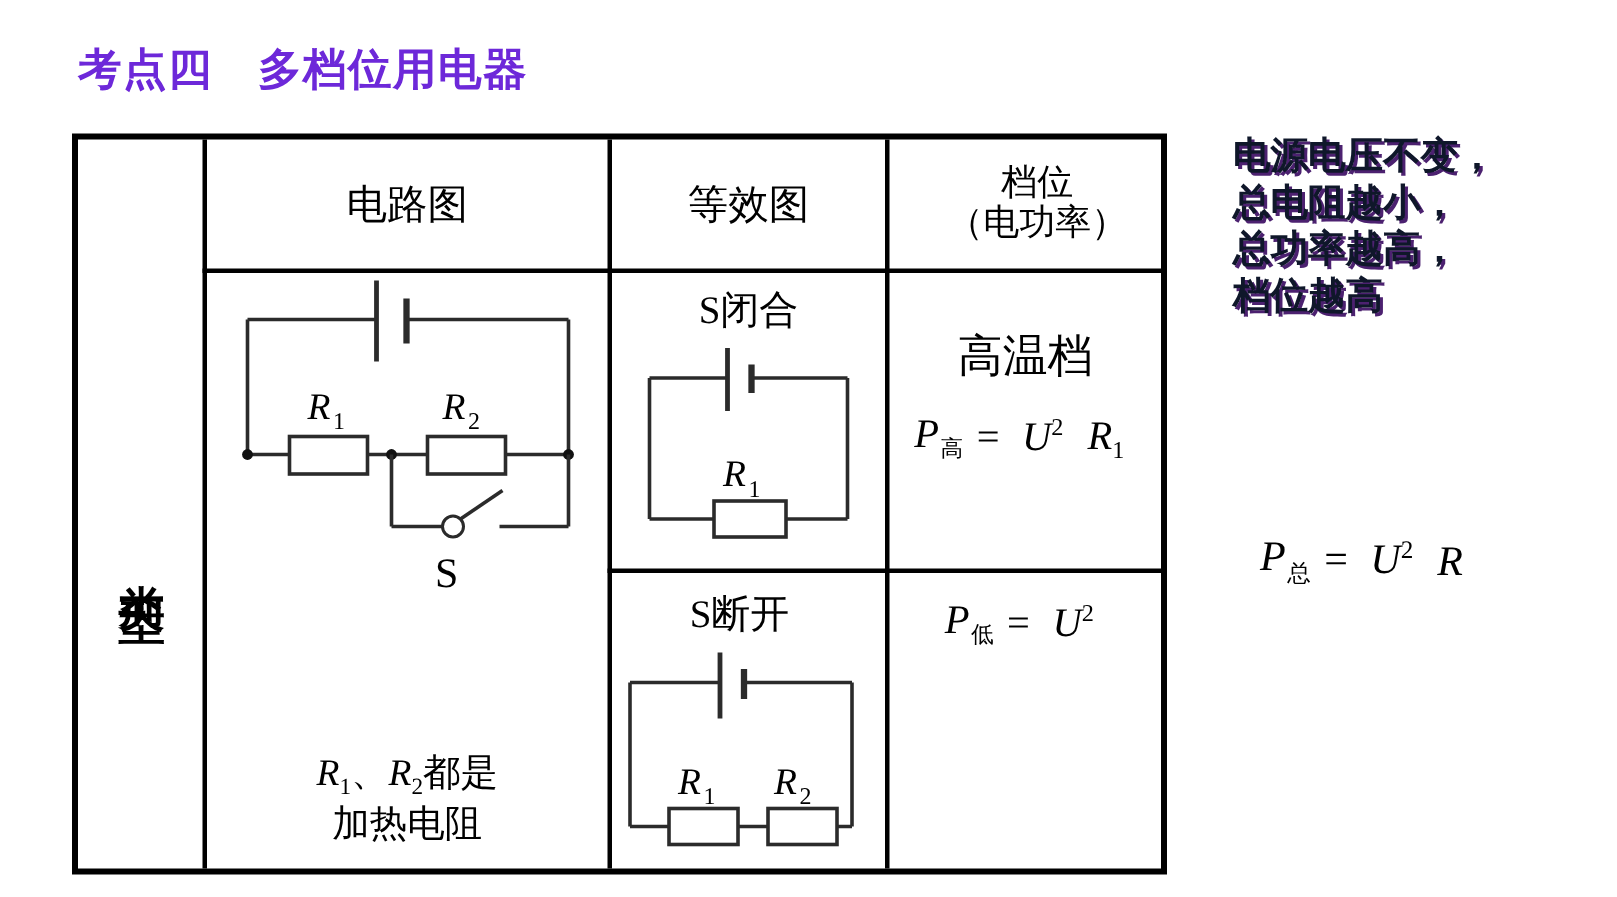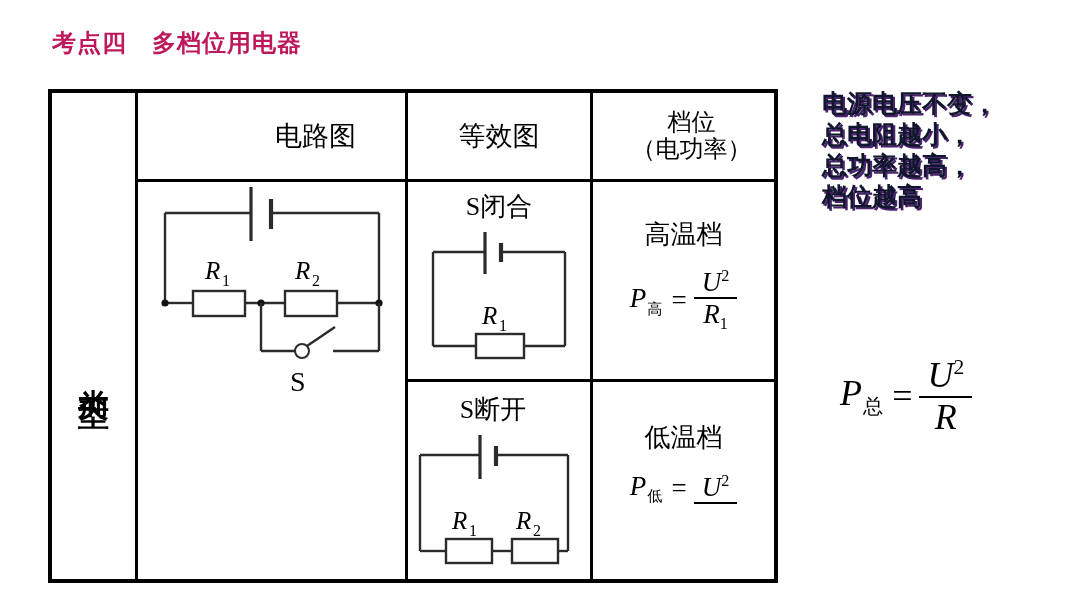--- a/index.html
+++ b/index.html
@@ -16,24 +16,24 @@
     color: #000000;
   }
 
   
   .page-title {
     position: absolute;
     left: 52px;
     top: 27px;
     font-family: Liberation Serif, serif;
     font-weight: bold;
-    font-size: 24px;
+    font-size: 29px;
     letter-spacing: 1px;
     white-space: pre;
-    color: #be185d;
+    color: #6d28d9;
   }
 
   
   .tbl {
     position: absolute;
     left: 48px;
     top: 89px;
     width: 730px;
     height: 494px;
     box-sizing: border-box;
@@ -67,21 +67,21 @@
     top: 0;
     height: 86px;
     display: flex;
     align-items: center;
     justify-content: center;
     text-align: center;
     font-size: 27px;
     line-height: 1.12;
     font-family: "Liberation Serif", "DejaVu Serif", serif;
   }
-  .hdr-circuit { left: 86px;  width: 267px; padding-left: 44px; }
+  .hdr-circuit { left: 86px;  width: 267px; }
   .hdr-equiv   { left: 356px; width: 182px; }
   .hdr-gear    { left: 541px; width: 197px; font-size: 24px; }
 
   
   .type-label {
     position: absolute;
     left: 0;
     top: 86px;
     width: 83px;
     bottom: 0;
@@ -109,21 +109,21 @@
   .cell-eq-bot  { left: 356px; top: 289px; width: 170px; bottom: 0; }
   .cell-p-top   { left: 541px; top: 86px;  width: 181px; height: 200px; }
   .cell-p-bot   { left: 541px; top: 289px; width: 181px; bottom: 0; }
 
   .cell-title {
     text-align: center;
     font-size: 26px;
     margin-top: 10px;
     font-family: "Liberation Serif", "DejaVu Serif", serif;
   }
-  .cell-title.cn-gear { font-size: 26px; margin-top: 38px; }
+  .cell-title.cn-gear { font-size: 30px; margin-top: 38px; }
 
   
   svg.circuit { display: block; margin: 0 auto; }
   svg.circuit line, svg.circuit rect, svg.circuit circle, svg.circuit path {
     stroke: #2b2b2b;
     fill: none;
     stroke-width: 2.4;
   }
   svg.circuit rect.res { fill: #ffffff; }
   svg.circuit circle.node { fill: #111111; stroke: none; }
@@ -174,21 +174,21 @@
   }
   .frac-eq .lhs .cnsub {
     font-style: normal;
     font-size: 0.56em;
     vertical-align: sub;
     margin-left: 1px;
   }
   .frac-eq .eqs { font-style: normal; }
   .frac {
     display: inline-flex;
-    flex-direction: column;
+    flex-direction: row;
     align-items: center;
     line-height: 1.05;
   }
   .frac .num {
     padding: 0 8px 1px 8px;
     font-style: italic;
   }
   .frac .num sup { font-size: 0.6em; font-style: normal; }
   .frac .bar {
     width: 100%;
@@ -286,20 +286,26 @@
       <line x1="186" y1="172" x2="232" y2="172"></line>
       <line x1="232" y1="124" x2="232" y2="172"></line>
 
       <text x="58" y="100">R</text>
       <text class="sub" x="75" y="107">1</text>
       <text x="148" y="100">R</text>
       <text class="sub" x="165" y="107">2</text>
       <text class="sw-label" x="143" y="212">S</text>
     </svg>
 
+    <div class="circuit-caption">
+      <div>
+        <span class="it">R</span><sub>1</sub><span>、</span><span class="it">R</span><sub>2</sub><span>都是</span>
+      </div>
+      <div>加热电阻</div>
+    </div>
   </div>
 
   <div class="cell cell-eq-top">
     <div class="cell-title">S闭合</div>
     <svg class="circuit" width="160" height="150" viewBox="0 0 160 150">
       <line x1="14" y1="28" x2="66" y2="28"></line>
       <line class="batt-long" x1="66" y1="8" x2="66" y2="50"></line>
       <line class="batt-short" x1="82" y1="19" x2="82" y2="38"></line>
       <line x1="82" y1="28" x2="146" y2="28"></line>
       <line x1="14" y1="28" x2="14" y2="122"></line>
@@ -342,21 +348,20 @@
       <rect class="res" x="104" y="112" width="46" height="24"></rect>
       <line x1="150" y1="124" x2="160" y2="124"></line>
       <text x="44" y="102">R</text>
       <text class="sub" x="61" y="109">1</text>
       <text x="108" y="102">R</text>
       <text class="sub" x="125" y="109">2</text>
     </svg>
   </div>
 
   <div class="cell cell-p-bot">
-    <div class="cell-title cn-gear">低温档</div>
     <div class="formula-wrap">
       <div class="frac-eq">
         <span class="lhs"><span>P</span><span class="cnsub">低</span></span>
         <span class="eqs">=</span>
         <span class="frac">
           <span class="num"><span>U</span><sup>2</sup></span>
           <span class="bar"></span>
         </span>
       </div>
     </div>
@@ -365,21 +370,21 @@
 </div>
 
 <div class="note">
   <div>电源电压不变，</div>
   <div>总电阻越小，</div>
   <div>总功率越高，</div>
   <div>档位越高</div>
 </div>
 
 <div class="note-formula">
-  <div class="frac-eq" style="font-size:36px;">
+  <div class="frac-eq" style="font-size:28px;">
     <span class="lhs"><span>P</span><span class="cnsub">总</span></span>
     <span class="eqs">=</span>
     <span class="frac">
       <span class="num"><span>U</span><sup>2</sup></span>
       <span class="bar"></span>
       <span class="den">R</span>
     </span>
   </div>
 </div>
 

